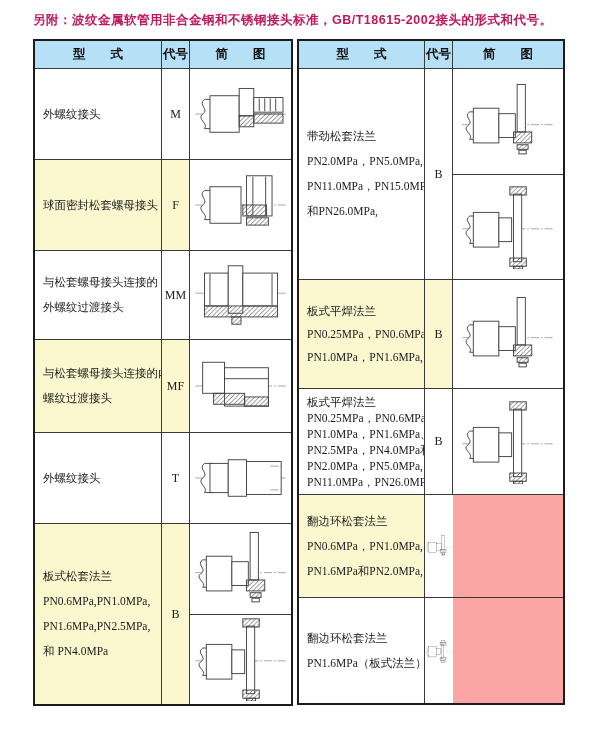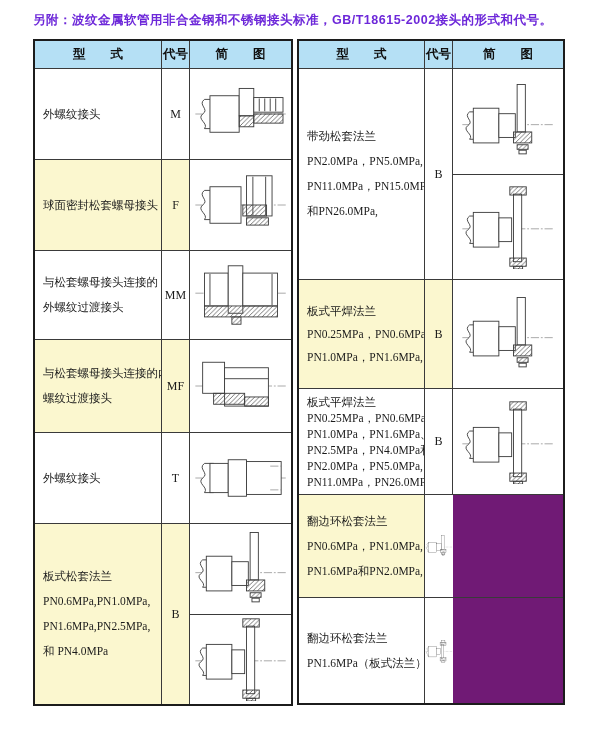--- a/index.html
+++ b/index.html
@@ -4,28 +4,28 @@
 <style>
   html,body{margin:0;padding:0;}
   body{
     width:600px;height:740px;background:#ffffff;position:relative;
     font-family:"Liberation Sans","DejaVu Sans",sans-serif;
     color:var(--text,#1f1f1f);
   }
   .note{
     position:absolute;left:33px;top:12px;width:540px;
     font-size:12.5px;font-weight:700;letter-spacing:0.5px;
-    color:#6d28d9;
+    color:#be185d;
   }
   .table-wrap{
     position:absolute;left:33px;top:39px;display:flex;align-items:flex-start;
   }
   .half{
     border:2px solid var(--line-heavy,#1c1c1c);
-    background:#701a75;
+    background:#fca5a5;
   }
   .half-gap{width:4px;}
   .row{display:grid;}
   .row{border-bottom:1.5px solid var(--line,#3a3a3a);}
   .row.last{border-bottom:none;}
   .cell{
     border-right:1.5px solid var(--line,#3a3a3a);
     box-sizing:border-box;overflow:hidden;
     display:flex;flex-direction:column;justify-content:center;
     background:#fff;

